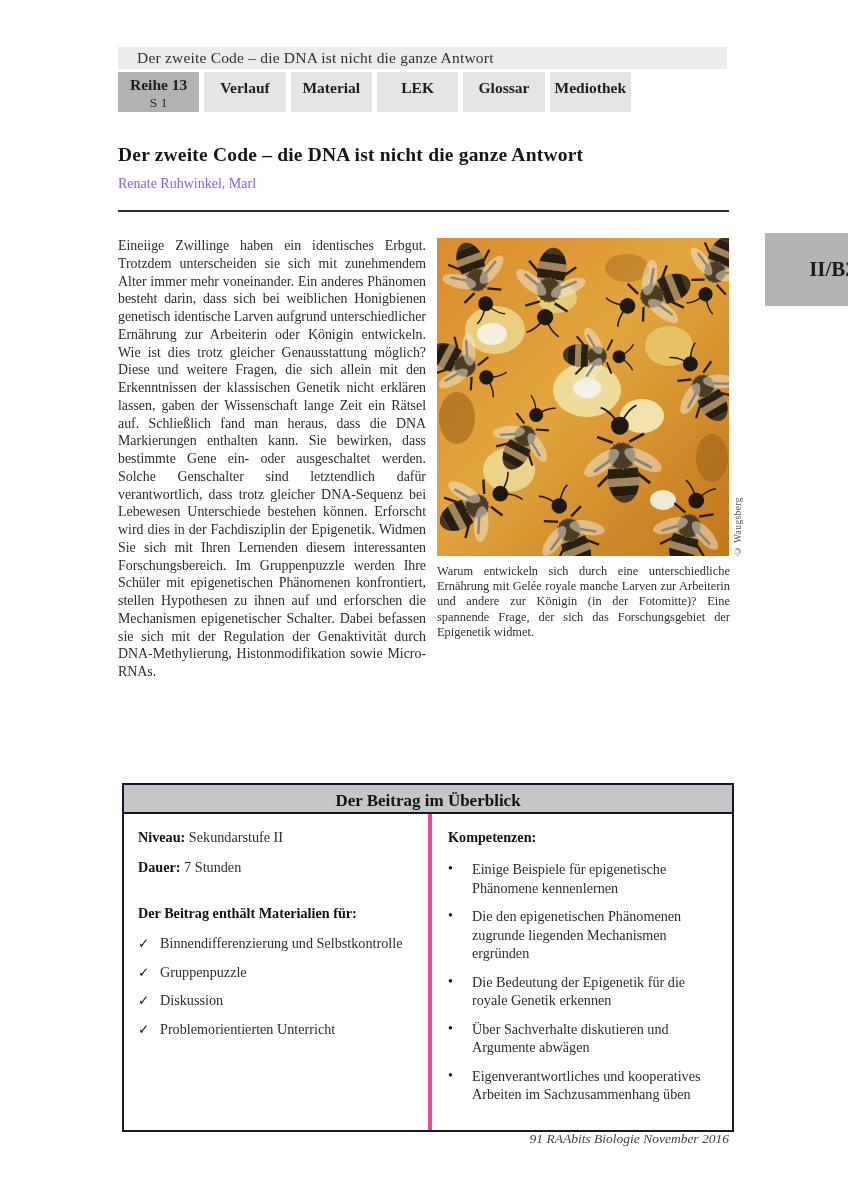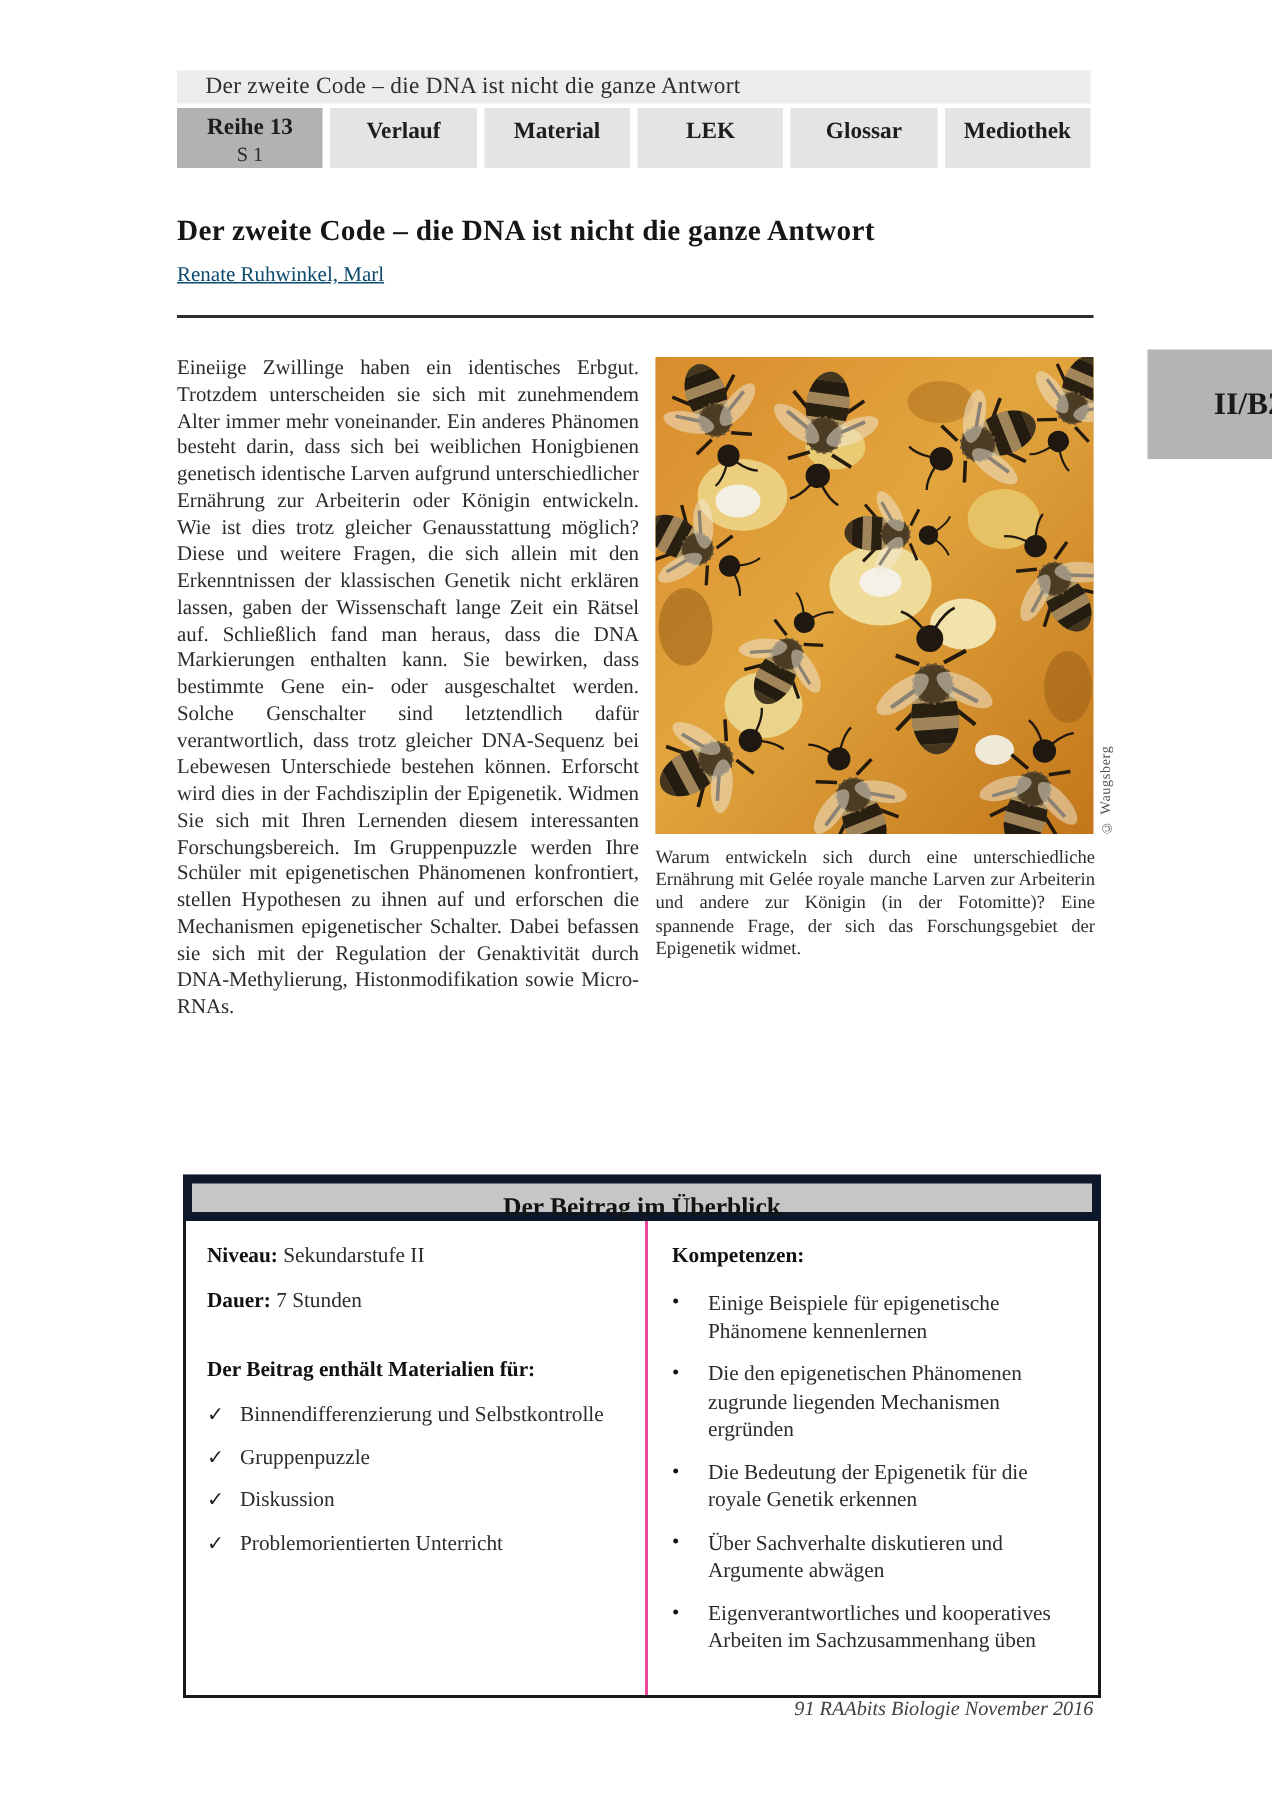--- a/index.html
+++ b/index.html
@@ -7,29 +7,29 @@
     position:relative;width:848px;height:1200px;background:#fff;overflow:hidden;
     font-family:"Liberation Serif","DejaVu Serif",serif;color:#2b2b2b;
   }
   
   .title-strip{
     position:absolute;left:118px;top:47px;width:609px;height:22px;
     background:#ececec;font-size:15.5px;line-height:22px;padding-left:19px;
     box-sizing:border-box;color:#2e2e2e;letter-spacing:.2px;white-space:nowrap;overflow:hidden;
   }
   
-  .tabs{position:absolute;left:118px;top:72px;width:609px;height:40px;display:flex;gap:5px;}
+  .tabs{position:absolute;left:118px;top:72px;width:513px;height:40px;display:flex;gap:5px;}
   .tab{flex:1 1 0;background:#e4e4e4;text-align:center;font-weight:bold;font-size:15.5px;
        padding-top:7px;box-sizing:border-box;color:#1d1d1d;}
   .tab.active{background:#b2b2b2;padding-top:4px;}
   .tab .sub{display:block;font-weight:normal;font-size:13.5px;margin-top:1px;color:#2a2a2a;}
   
   .article-title{position:absolute;left:118px;top:144px;width:611px;font-weight:bold;
        font-size:19.5px;color:#161616;letter-spacing:.2px;}
-  .author{position:absolute;left:118px;top:176px;font-size:14px;color:#0c4a6e;text-decoration:underline;}
+  .author{position:absolute;left:118px;top:176px;font-size:14px;color:#8b5cf6;}
   .rule{position:absolute;left:118px;top:210px;width:611px;height:2px;background:#2f2f2f;}
   
   .body-col{
     position:absolute;left:118px;top:237px;width:308px;
     font-size:13.9px;line-height:17.75px;text-align:justify;color:#2b2b2b;
   }
   .photo{
     position:absolute;left:437px;top:238px;width:292px;height:318px;overflow:hidden;
     background:#d6892f;
   }
@@ -43,27 +43,27 @@
     position:absolute;left:437px;top:564px;width:293px;
     font-size:12.4px;line-height:15.2px;text-align:justify;color:#2e2e2e;
   }
   .badge{
     position:absolute;left:765px;top:233px;width:79px;height:73px;background:#b4b4b4;
     font-weight:bold;font-size:21px;color:#1a1a1a;text-align:center;line-height:73px;padding-left:28px;
   }
   
   .overview{position:absolute;left:122px;top:783px;width:612px;box-sizing:border-box;}
   .ov-header{
-    border:6px solid #0f172a;background:#c6c6c6;height:31px;line-height:31px;
+    border:2px solid #0f172a;background:#c6c6c6;height:31px;line-height:31px;
     text-align:center;font-weight:bold;font-size:17px;color:#131313;box-sizing:border-box;
   }
   .ov-body{
     border:2px solid #1a1a1a;border-top:none;display:flex;min-height:289px;box-sizing:border-box;
   }
-  .ov-left{width:308px;box-sizing:border-box;border-right:2px solid #ec4899;
+  .ov-left{width:308px;box-sizing:border-box;border-right:4px solid #ec4899;
     padding:14px 16px 16px 14px;font-size:14.2px;}
   .ov-right{flex:1;box-sizing:border-box;padding:14px 16px 16px 16px;font-size:14.2px;}
   .kv{margin-bottom:11px;line-height:19px;}
   .kv b{color:#111;}
   .mat-heading{font-weight:bold;margin-top:27px;margin-bottom:11px;color:#111;line-height:19px;}
   .check-item{display:flex;margin-bottom:10px;line-height:18.5px;}
   .check-item .tick{width:22px;flex:0 0 22px;font-family:"DejaVu Sans",sans-serif;
     font-size:13.5px;color:#1c1c1c;}
   .ov-right .heading{font-weight:bold;margin-bottom:13px;color:#111;line-height:19px;}
   .bullet-item{display:flex;margin-bottom:10px;line-height:18.5px;}

